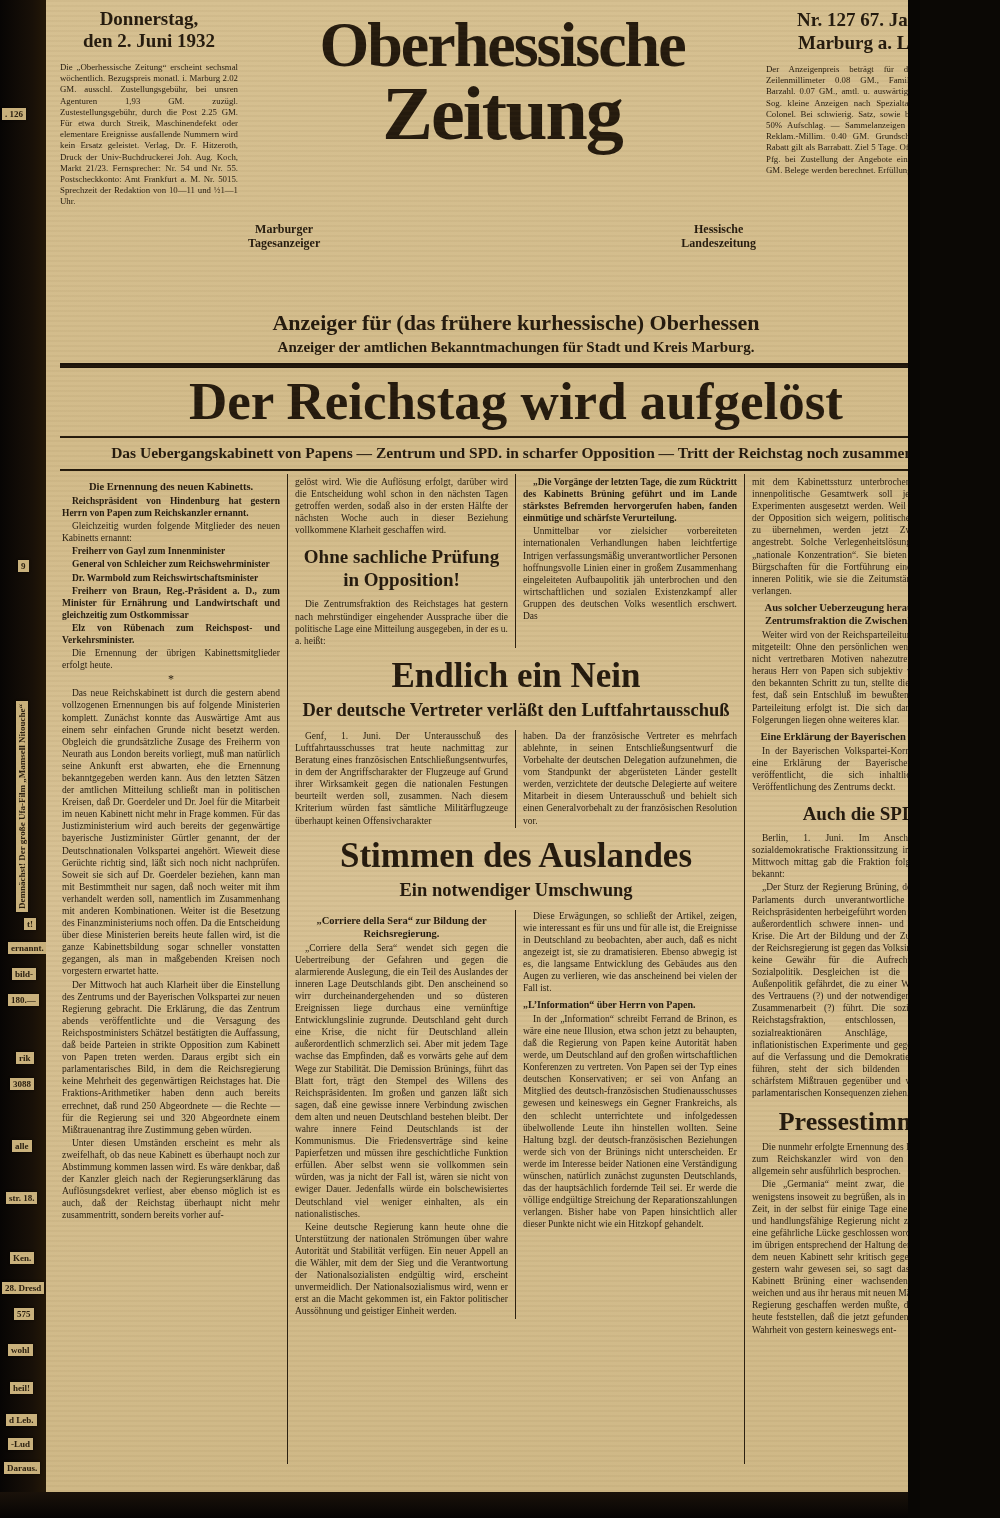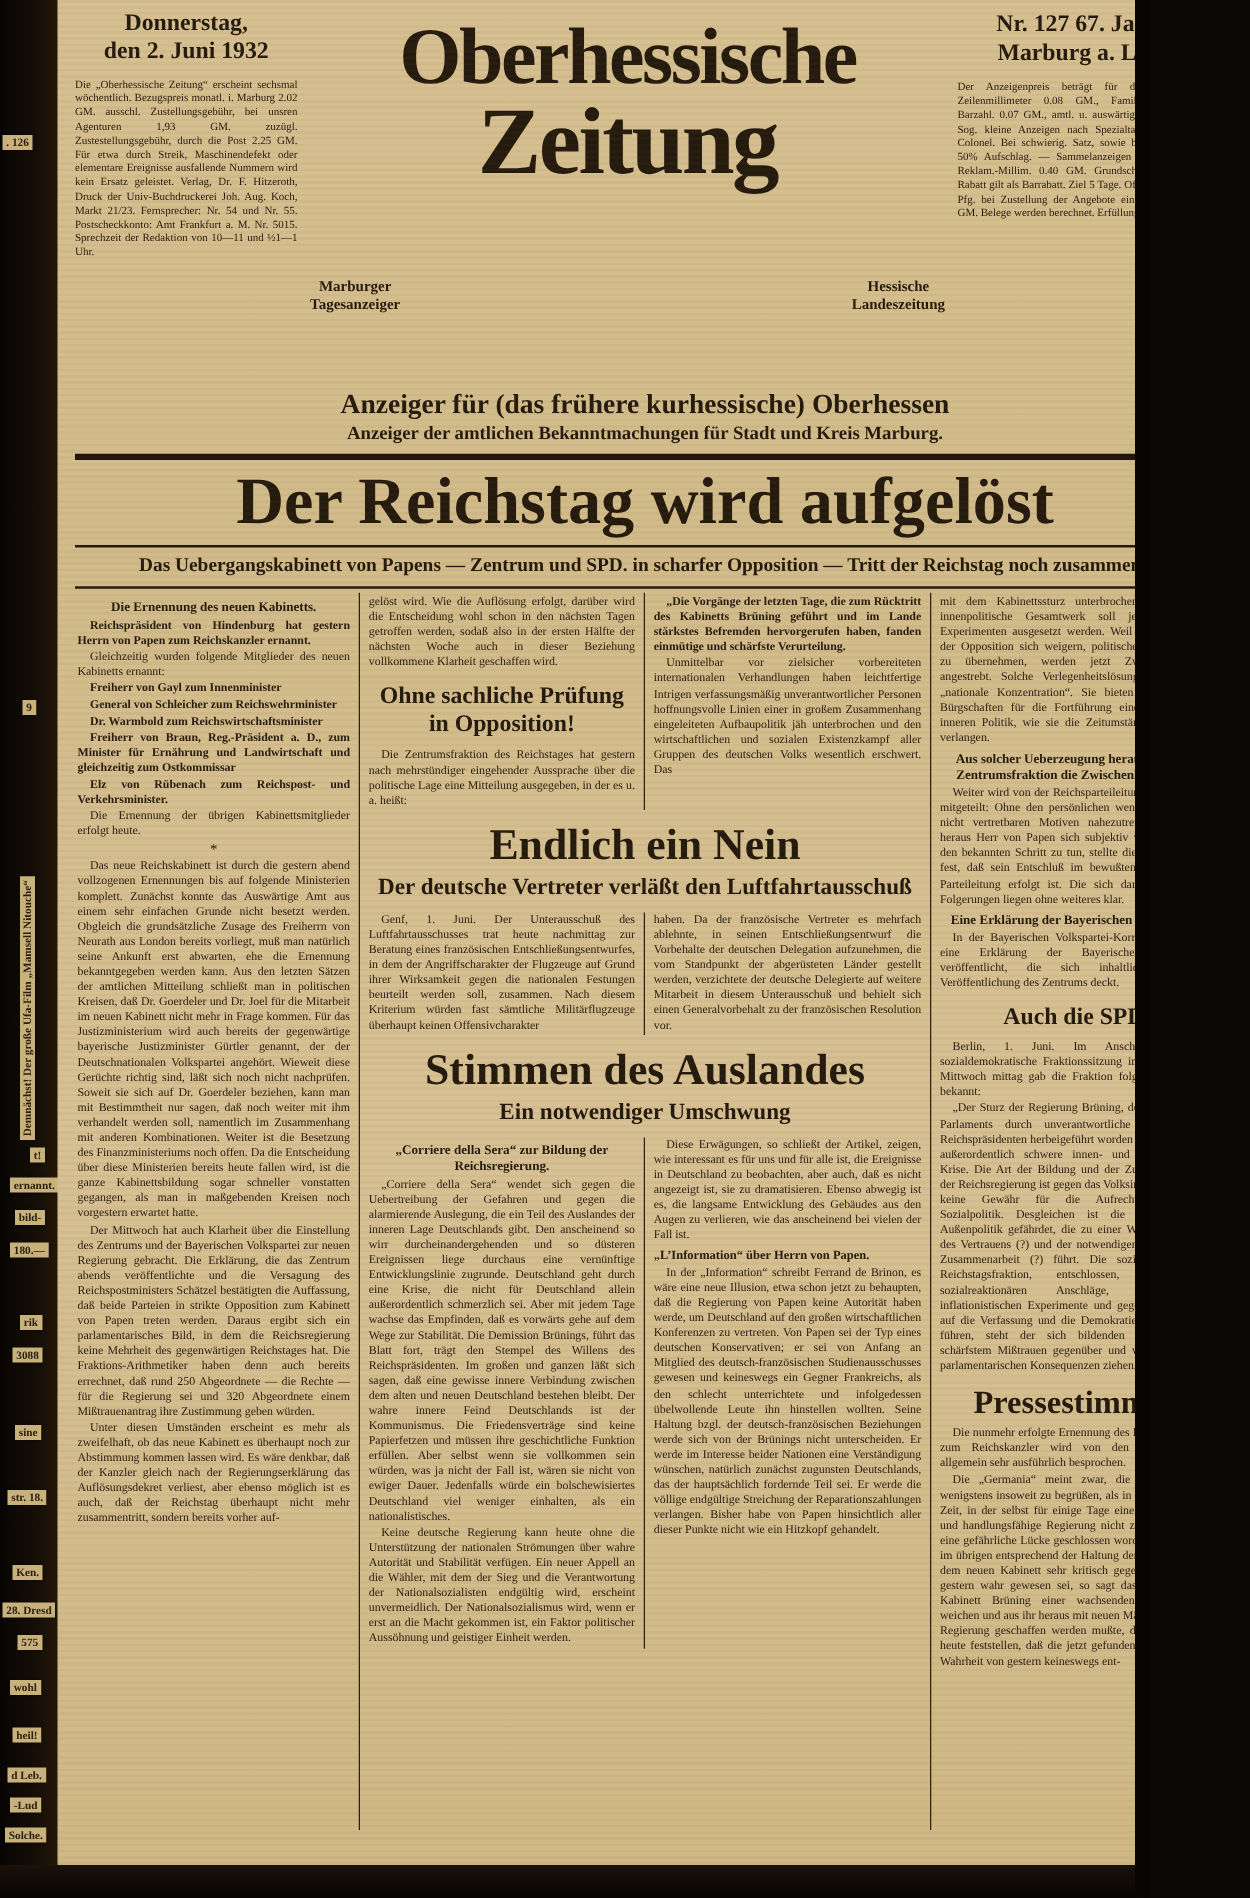--- a/index.html
+++ b/index.html
@@ -71,30 +71,30 @@
   <div id="edge-left"></div>
   <div id="frag-layer">
       <div class="frag" style="top: 108px; left: 2px;">. 126</div>
       <div class="frag" style="top: 560px; left: 18px;">9</div>
       <div class="frag" style="top: 918px; left: 24px;">t!</div>
       <div class="frag" style="top: 942px; left: 8px;">ernannt.</div>
       <div class="frag" style="top: 968px; left: 12px;">bild-</div>
       <div class="frag" style="top: 994px; left: 8px;">180.—</div>
       <div class="frag" style="top: 1052px; left: 16px;">rik</div>
       <div class="frag" style="top: 1078px; left: 10px;">3088</div>
-      <div class="frag" style="top: 1140px; left: 12px;">sine</div>
+      <div class="frag" style="top: 1140px; left: 12px;">alle</div>
       <div class="frag" style="top: 1192px; left: 6px;">str. 18.</div>
       <div class="frag" style="top: 1252px; left: 10px;">Ken.</div>
       <div class="frag" style="top: 1282px; left: 2px;">28. Dresd</div>
       <div class="frag" style="top: 1308px; left: 14px;">575</div>
       <div class="frag" style="top: 1344px; left: 8px;">wohl</div>
       <div class="frag" style="top: 1382px; left: 10px;">heil!</div>
       <div class="frag" style="top: 1414px; left: 6px; text-align: center;">d Leb.</div>
       <div class="frag" style="top: 1438px; left: 8px;">-Lud</div>
-      <div class="frag" style="top: 1462px; left: 4px;">Solche.</div>
+      <div class="frag" style="top: 1462px; left: 4px;">Daraus.</div>
       <div class="frag vert" style="top: 912px; left: 16px;">Demnächst! Der große Ufa-Film „Mamsell Nitouche“</div>
     </div>
 
   <div id="paper">
 
     <div id="header">
       <div>
         <div class="date-line">Donnerstag,</div>
         <div class="date-line">den 2. Juni 1932</div>
         <div class="imprint">Die „Oberhessische Zeitung“ erscheint sechsmal wöchentlich. Bezugspreis monatl. i. Marburg 2.02 GM. ausschl. Zustellungsgebühr, bei unsren Agenturen 1,93 GM. zuzügl. Zustestellungsgebühr, durch die Post 2.25 GM. Für etwa durch Streik, Maschinendefekt oder elementare Ereignisse ausfallende Nummern wird kein Ersatz geleistet. Verlag, Dr. F. Hitzeroth, Druck der Univ-Buchdruckerei Joh. Aug. Koch, Markt 21/23. Fernsprecher: Nr. 54 und Nr. 55. Postscheckkonto: Amt Frankfurt a. M. Nr. 5015. Sprechzeit der Redaktion von 10—11 und ½1—1 Uhr.</div>

